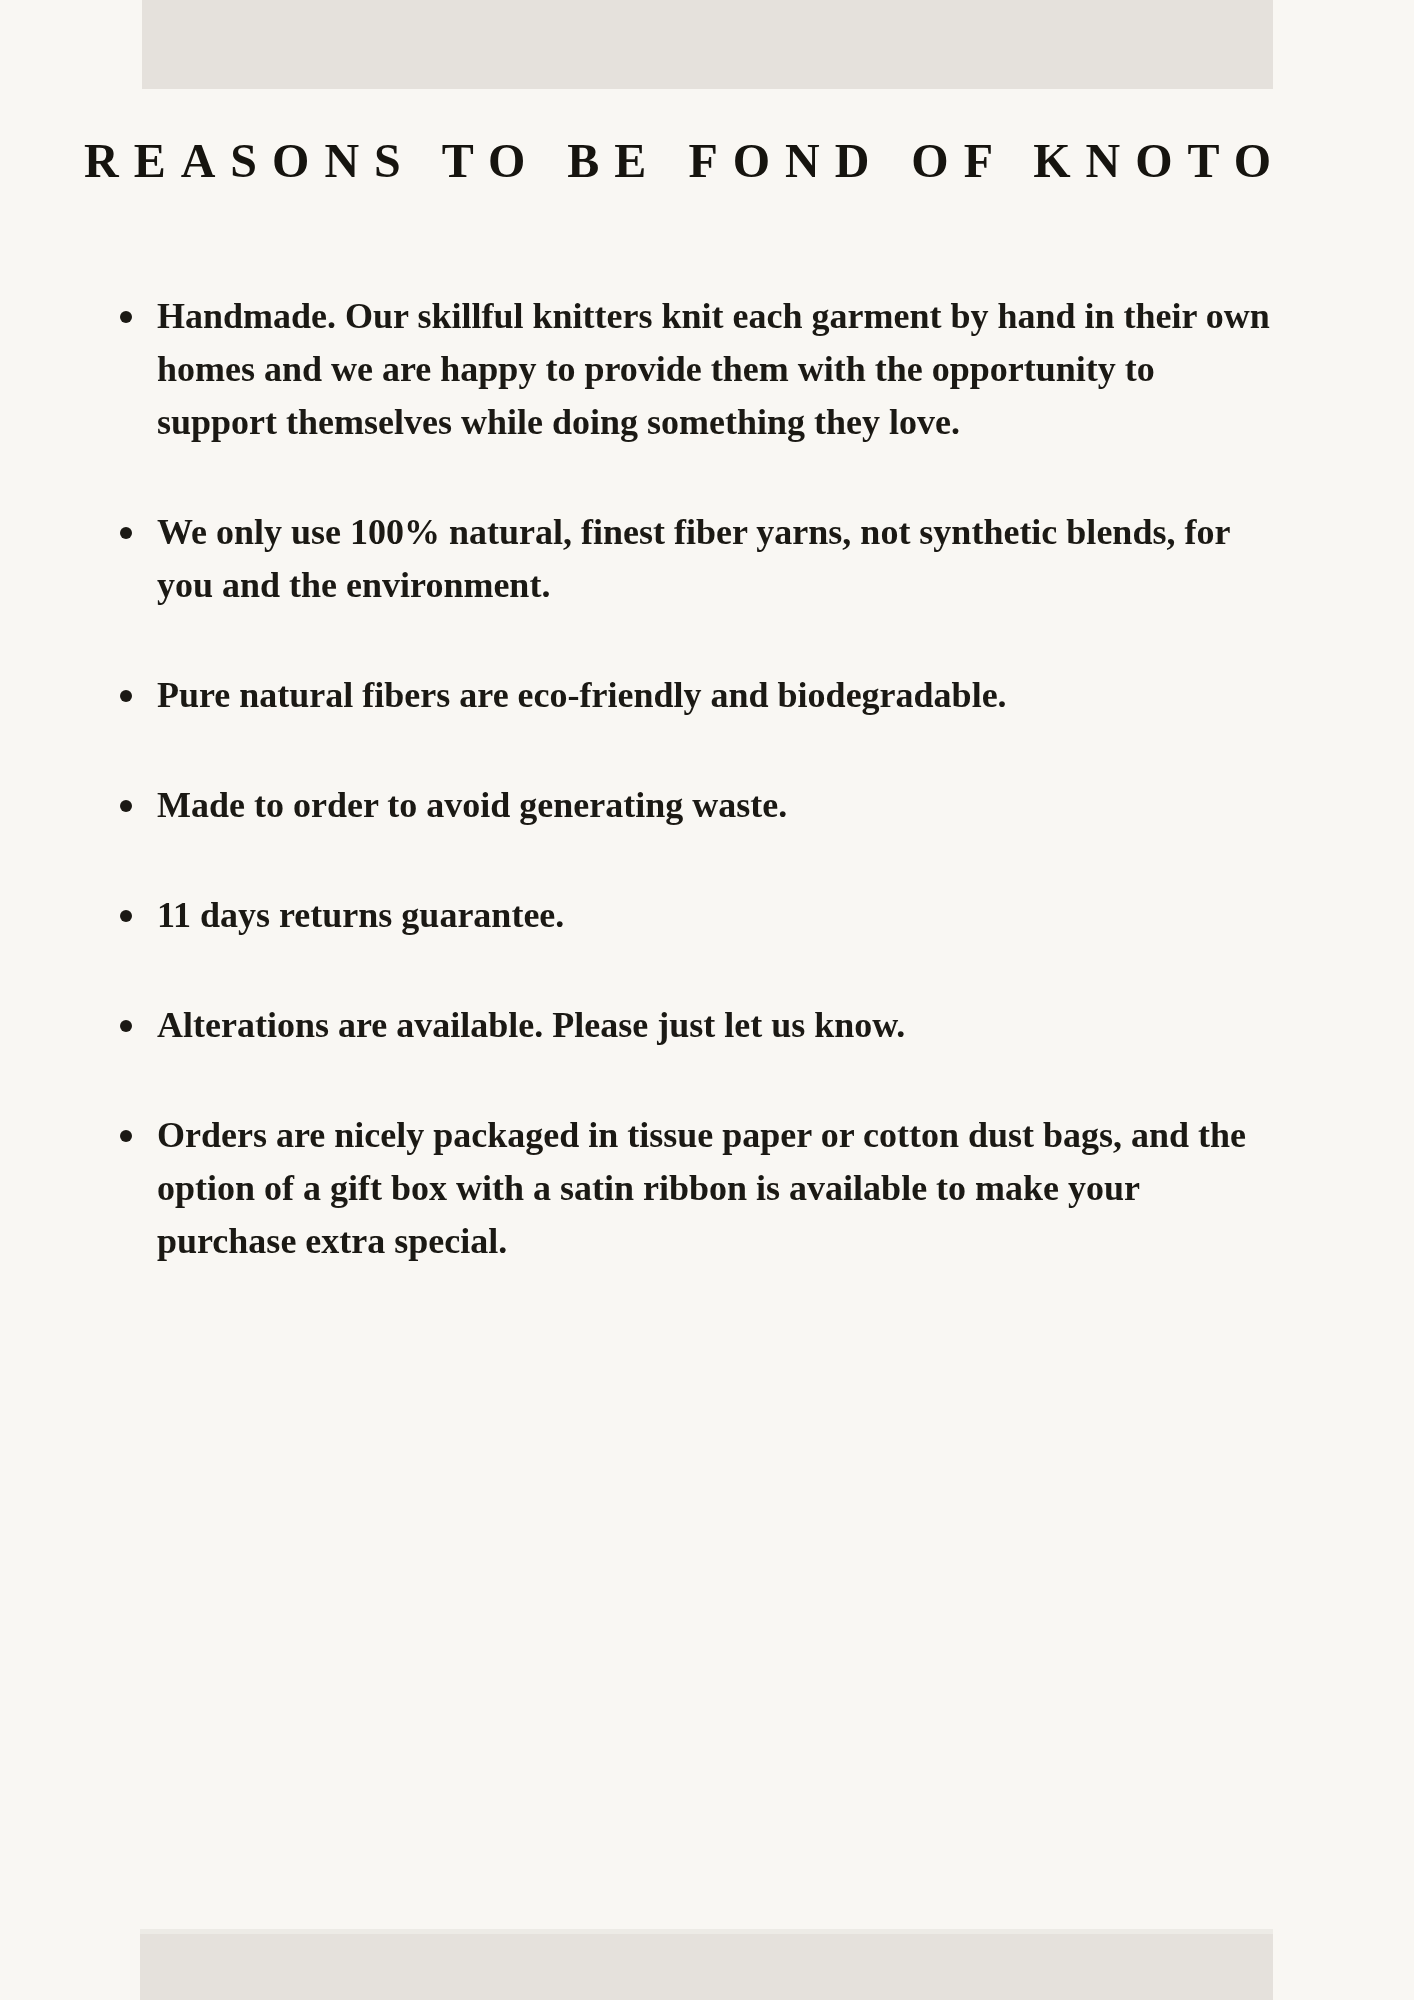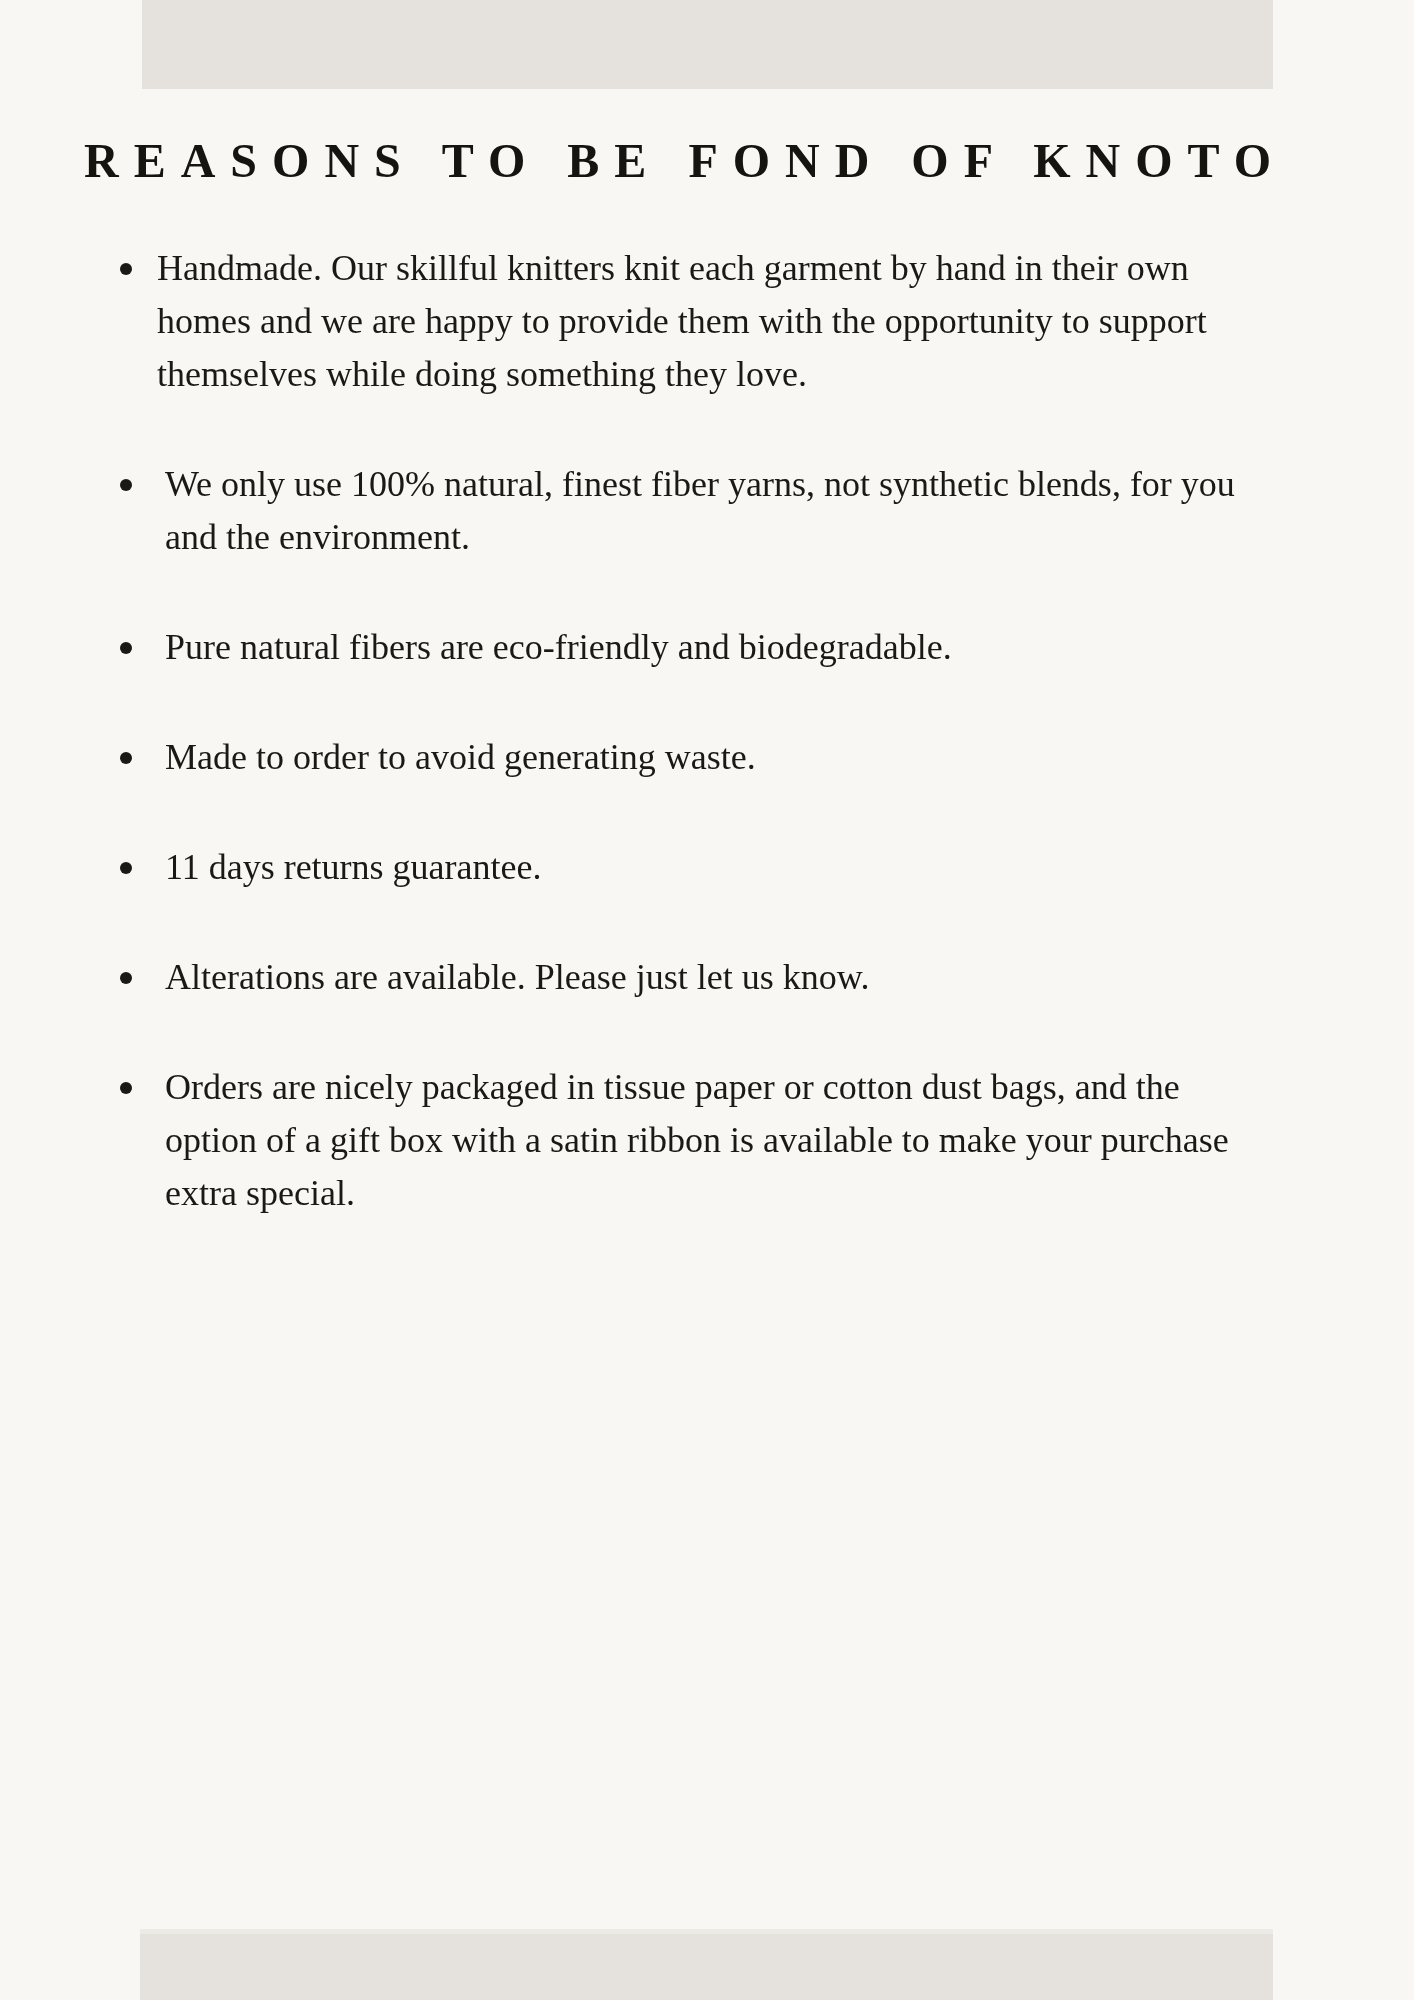--- a/index.html
+++ b/index.html
@@ -37,36 +37,36 @@
   .heading {
     margin: 132px 0 0 84px;
     font-size: 48px;
     line-height: 58px;
     font-weight: bold;
     letter-spacing: 15px;
     color: #16140f;
     white-space: nowrap;
   }
   .bullet-list {
-    margin: 52px 0 0 120px;
+    margin: 100px 0 0 120px;
     padding: 0;
     list-style: none;
     width: 1150px;
+    font-weight: bold;
   }
   .bullet-item {
     display: flex;
     align-items: flex-start;
     margin: 0;
     font-size: 36px;
     line-height: 53px;
     color: #1b1914;
   }
   .bullet-item + .bullet-item {
     margin-top: 57px;
-    gap: 8px;
   }
   .bullet-dot {
     flex: 0 0 auto;
     width: 12px;
     height: 12px;
     margin: 21px 25px 0 0;
     border-radius: 50%;
     background: #1b1914;
   }
   .bullet-text {

